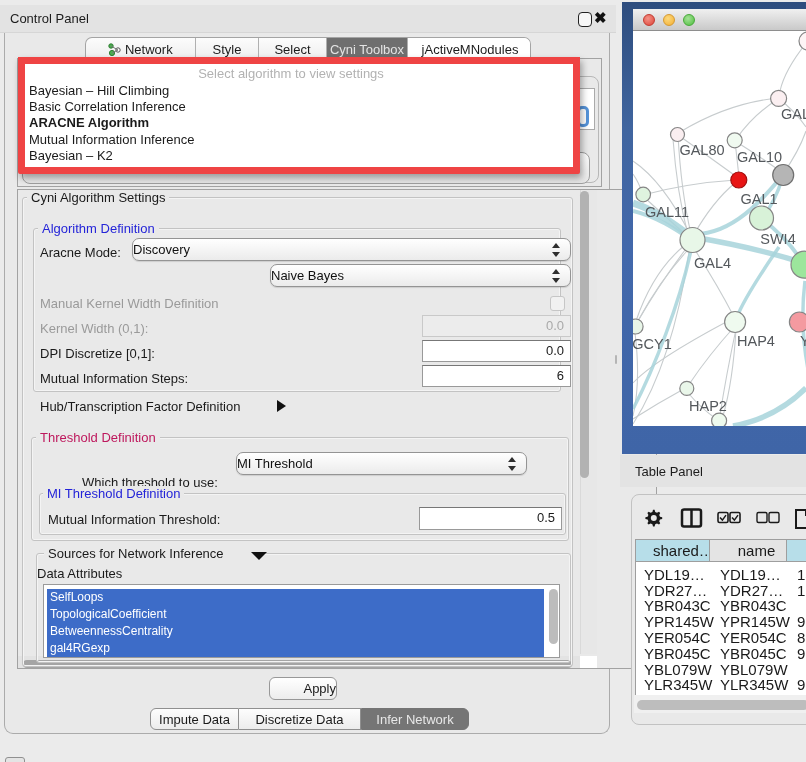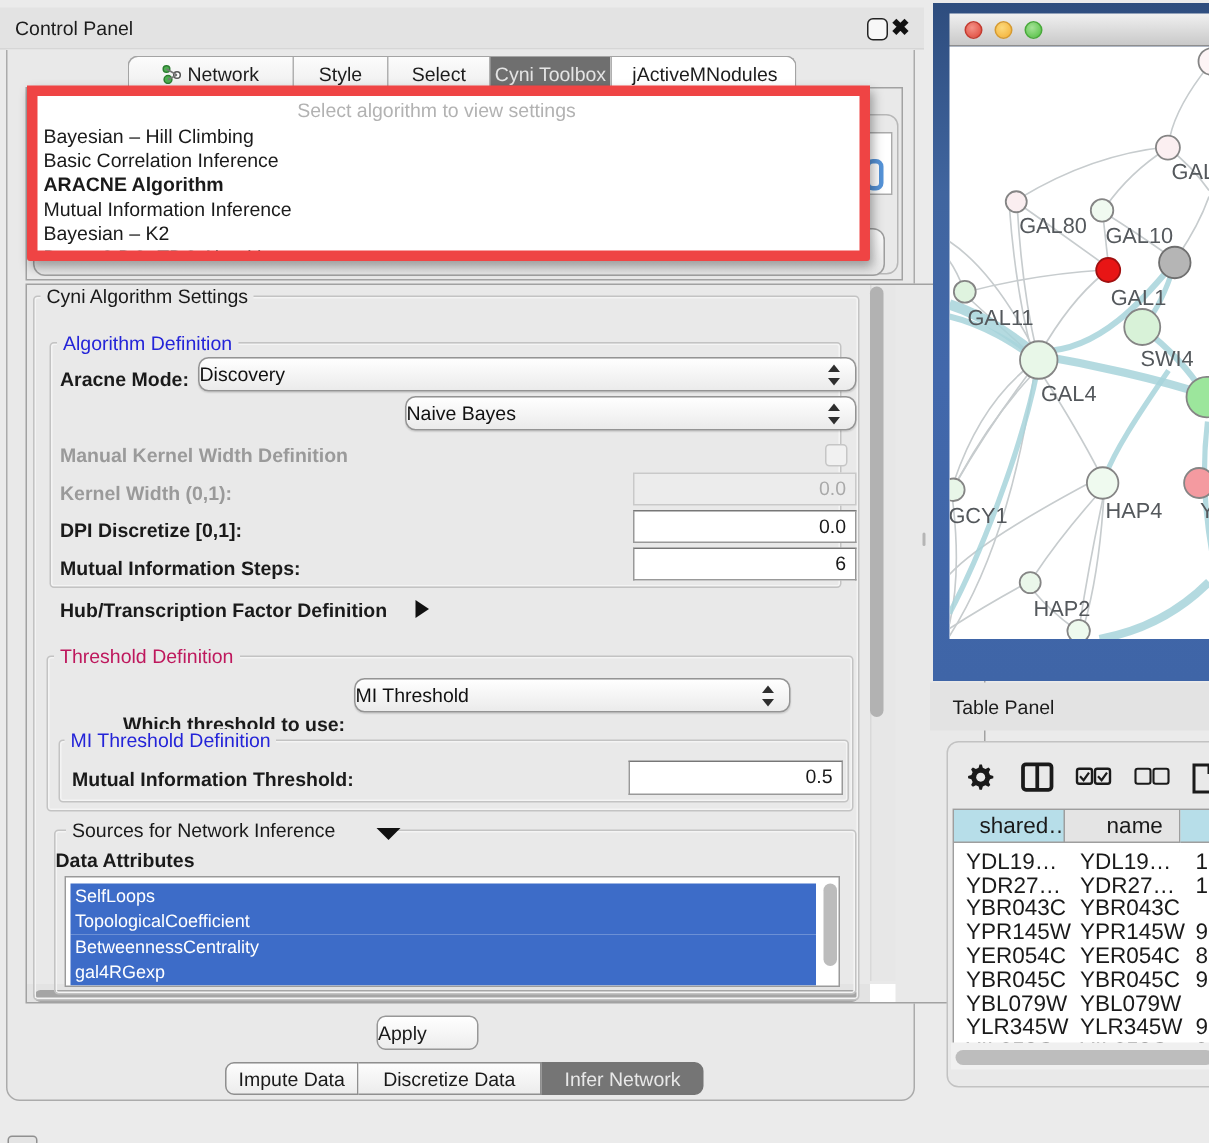--- a/index.html
+++ b/index.html
@@ -37,27 +37,27 @@
 .gbox{position:absolute;border:1px solid #c3c3c3;border-radius:3px;box-shadow:0 0 0 1px #f4f4f4 inset}
 .gtitle{position:absolute;background:#e9e9e9;padding:0 4px;font-size:13px;white-space:nowrap}
 .combo{position:absolute;background:linear-gradient(#ffffff,#ebebeb);border:1px solid #949494;border-radius:7px;
  font-size:13px;line-height:21px;color:#111;box-shadow:0 1px 1px rgba(0,0,0,.12)}
 .spin{position:absolute;right:10px;top:4px;width:8px;height:14px}
 .spin:before,.spin:after{content:"";position:absolute;left:0;border-left:4px solid transparent;border-right:4px solid transparent}
 .spin:before{top:0;border-bottom:5.5px solid #2e2e2e}
 .spin:after{bottom:0;border-top:5.5px solid #2e2e2e}
 .field{position:absolute;background:#fff;border:1px solid #999;border-top-color:#777;font-size:13px;line-height:20px;text-align:right;padding-right:6px}
 .field.dis{background:#ececec;border:1px solid #c9c9c9;color:#a9a9a9}
-.lbl{position:absolute;font-weight:bold;font-size:13px;white-space:nowrap}
+.lbl{position:absolute;font-weight:normal;font-size:13px;white-space:nowrap}
 
 #attlist{left:25px;top:394px;width:517px;height:74px;background:#fff;border:1px solid #9a9a9a;overflow:hidden}
 .li{height:17px;line-height:17px;background:#3d6cc8;color:#fff;font-size:12px;padding-left:3px;width:497px}
 #listthumb{left:531px;top:399px;width:9px;height:55px;background:#bcbcbc;border-radius:4.5px}
 
-#applybtn{left:251px;top:677px;width:68px;height:23px;background:linear-gradient(#ffffff,#ededed);border:1px solid #989898;border-radius:6px;text-align:left;line-height:21px;font-size:13px}
+#applybtn{left:269px;top:677px;width:68px;height:23px;background:linear-gradient(#ffffff,#ededed);border:1px solid #989898;border-radius:6px;text-align:right;line-height:21px;font-size:13px}
 .btab{position:absolute;top:708px;height:22px;border:1px solid #8f8f8f;background:linear-gradient(#fdfdfd,#ececec);text-align:center;line-height:21px;font-size:13px}
 .btab.sel{background:#757575;color:#e8e8e8;border-color:#757575}
 #cornerbtn{left:5px;top:757px;width:20px;height:10px;background:#e4e4e4;border:1.5px solid #909090;border-radius:3px 3px 0 0}
 
 #popup{left:18px;top:57px;width:562px;height:117px;background:#fff;border:7px solid #ef4444;
  box-shadow:2px 4px 7px rgba(0,0,0,.35);border-radius:0 0 2px 2px;overflow:hidden}
 #popup .hint{display:block;text-align:center;color:#b2b2b2;font-size:13px;margin-top:2px;height:17px;padding-right:16px}
 #popup .it{height:16.2px;line-height:16.2px;font-size:13px;padding-left:4px;white-space:nowrap}
 
 #netwin{left:622px;top:2px;width:184px;height:452px;background:linear-gradient(180deg,#2e4d7e 0%,#40659f 28%,#4268ab 55%,#3f65a7 100%)}

